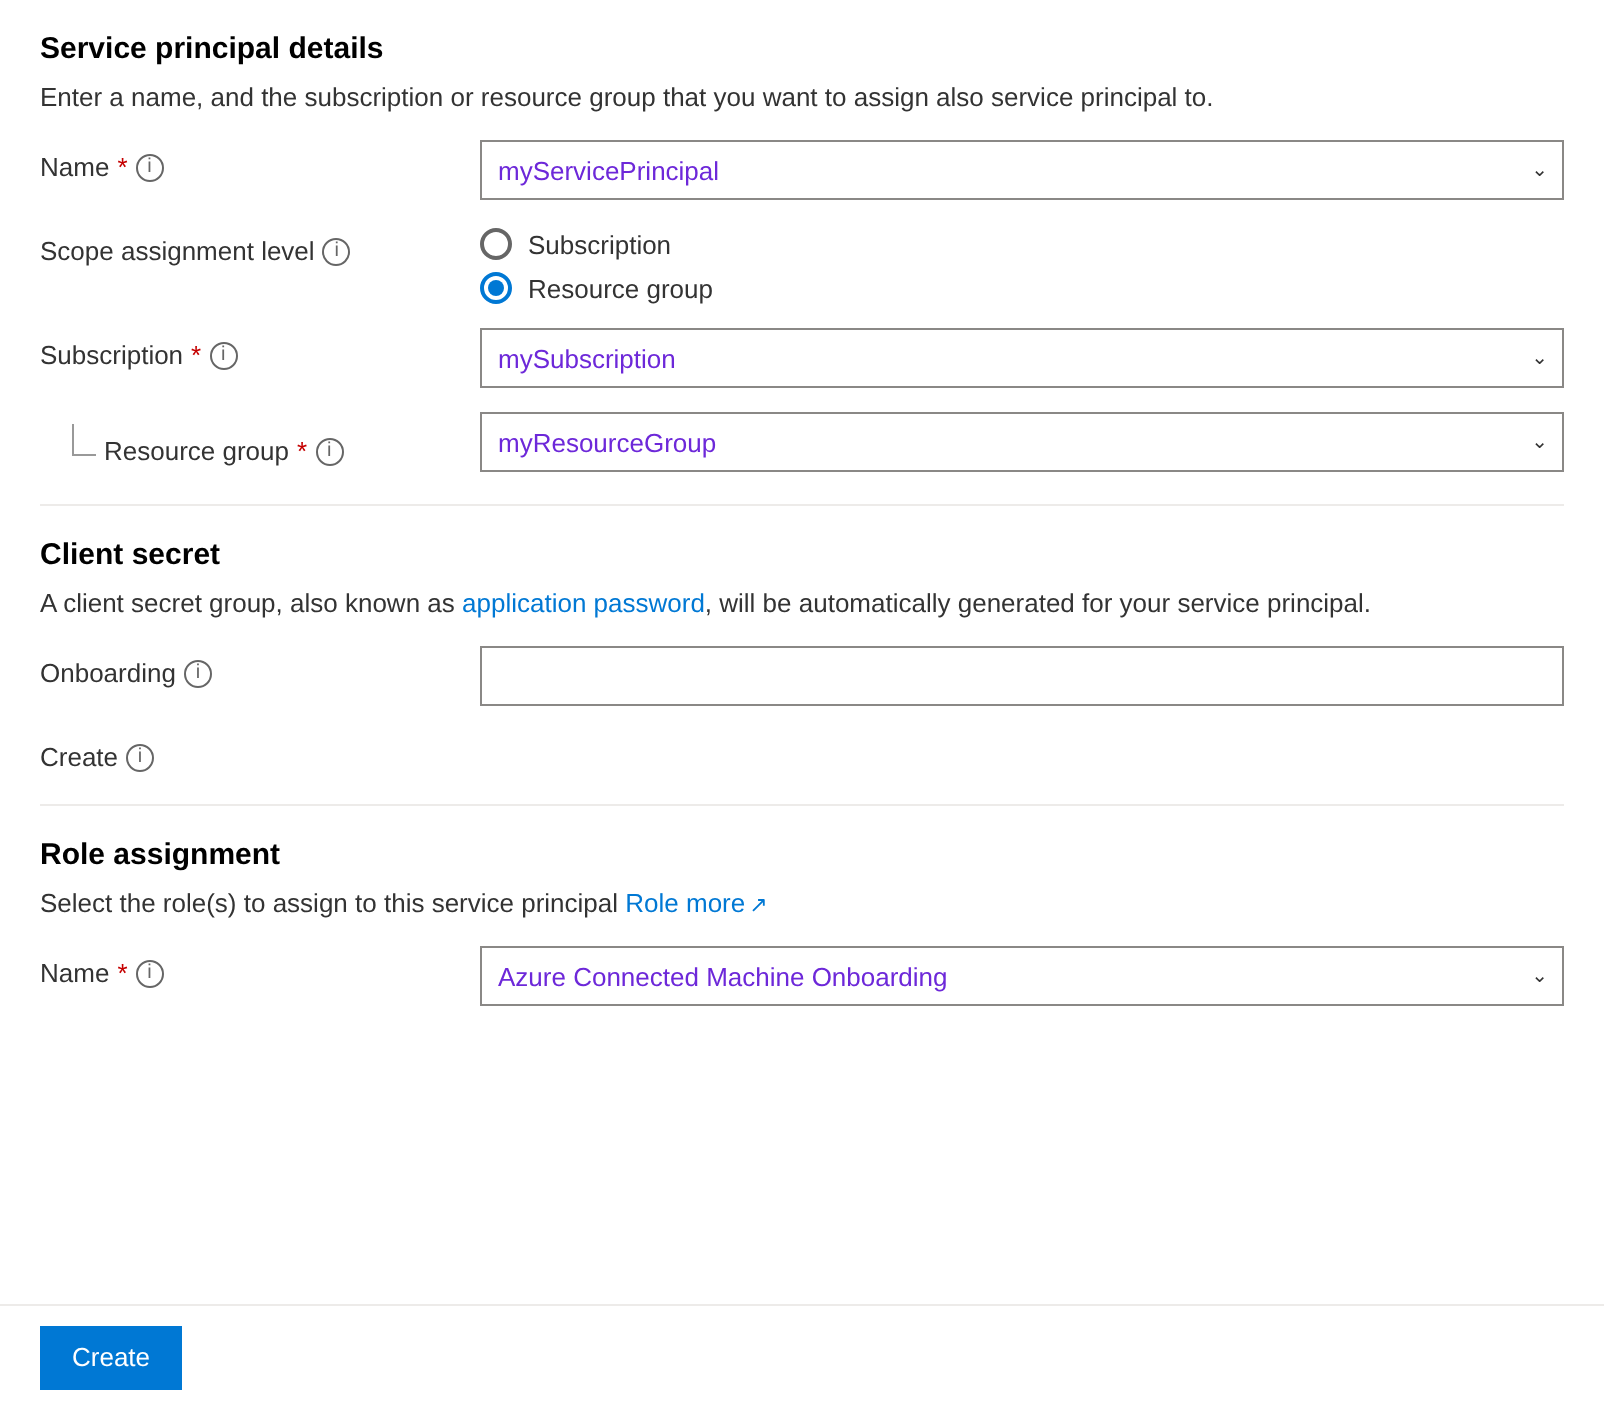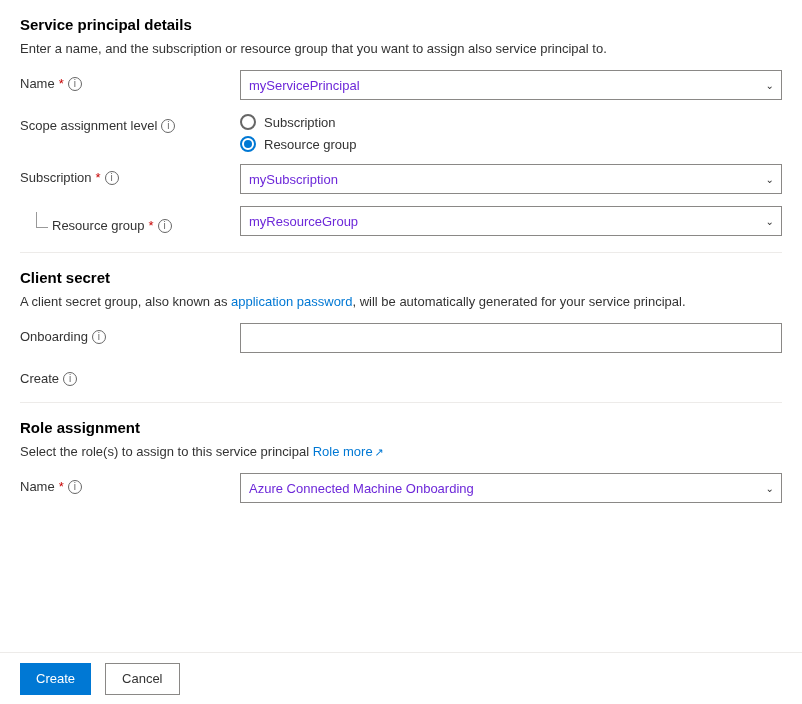--- a/index.html
+++ b/index.html
@@ -346,14 +346,13 @@
           </select>
           <span class="select-chevron">⌄</span>
         </div>
       </div>
     </div>
   </div>
 </div>
 
 <div class="footer-bar">
   <button class="btn-create">Create</button>
-  <button class="btn-cancel">Cancel</button>
 </div>
 
 </body></html>

